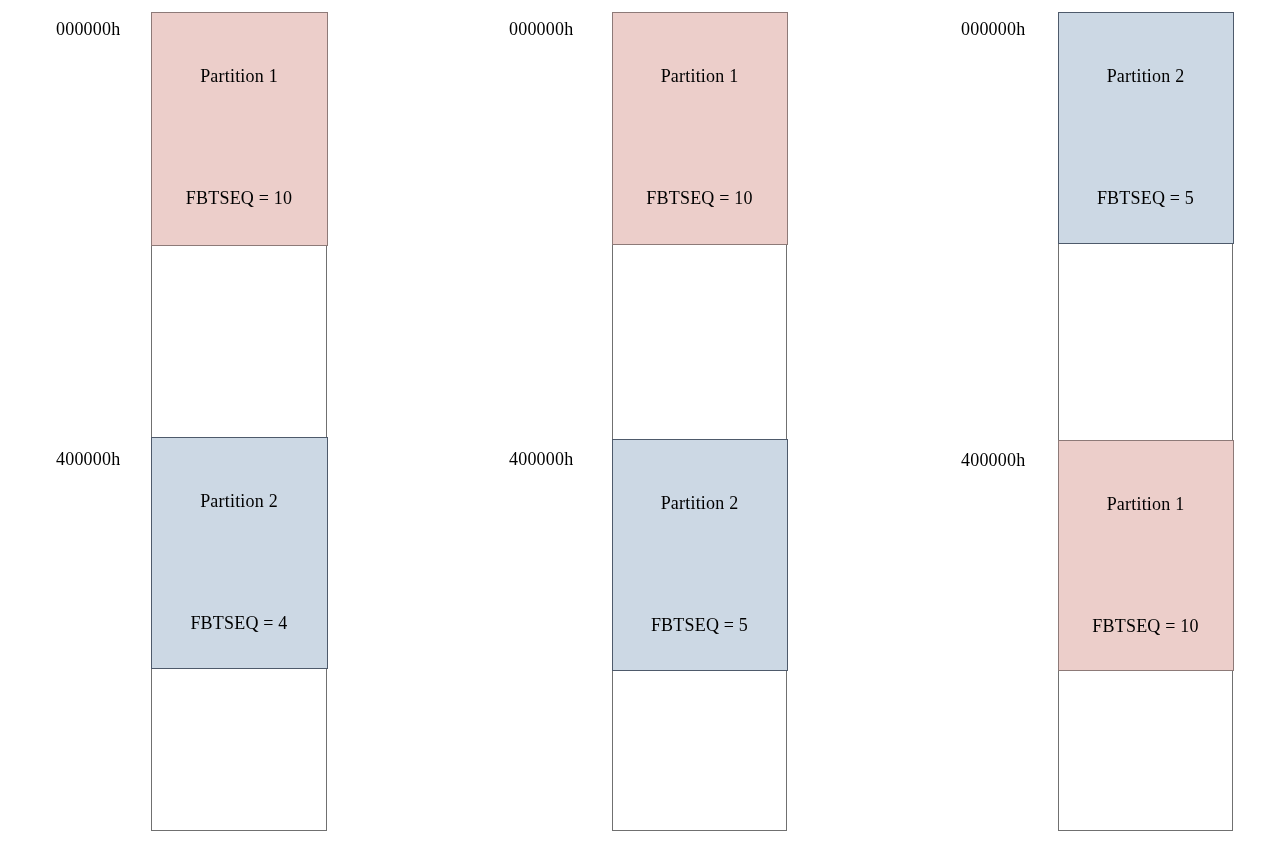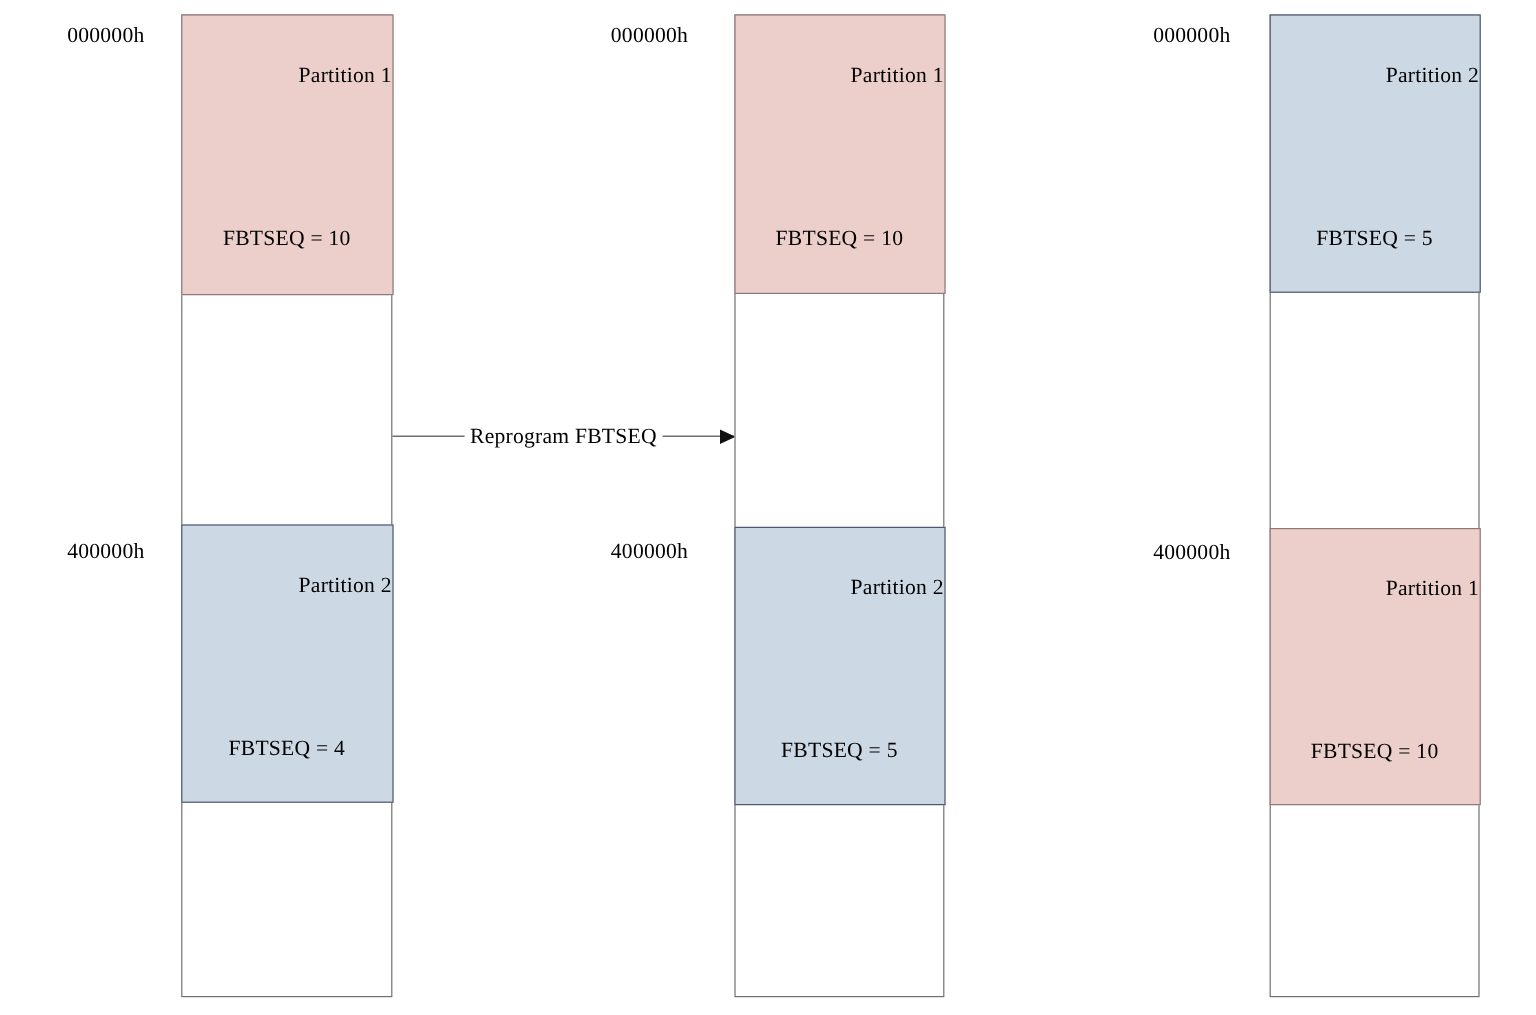--- a/index.html
+++ b/index.html
@@ -61,21 +61,21 @@
   .seg-title, .seg-value {
     position: absolute;
     left: 0;
     width: 100%;
     text-align: center;
     font-size: 18px;
     letter-spacing: 0.2px;
     line-height: 20px;
     white-space: nowrap;
   }
-  .seg-title { top: 39px; text-align: right; }
+  .seg-title { top: 53px; }
   .seg-value { top: 175px; }
 
   .arrow {
     position: absolute;
     height: 30px;
   }
   #arrow1 { left: 327px; top: 349px; width: 285px; }
   #arrow2 { left: 787px; top: 338px; width: 271px; }
   .arrow .line {
     position: absolute;
@@ -130,25 +130,20 @@
     <div class="seg p1 seg-top">
       <div class="seg-title">Partition 1</div>
       <div class="seg-value">FBTSEQ = 10</div>
     </div>
     <div class="seg p2 seg-bot">
       <div class="seg-title">Partition 2</div>
       <div class="seg-value">FBTSEQ = 4</div>
     </div>
   </div>
 
-  <div class="arrow" id="arrow1">
-    <div class="line"></div>
-    <div class="head"></div>
-    <div class="lbl">Reprogram FBTSEQ</div>
-  </div>
 
   <div class="memcol" id="col2">
     <div class="seg p1 seg-top">
       <div class="seg-title">Partition 1</div>
       <div class="seg-value">FBTSEQ = 10</div>
     </div>
     <div class="seg p2 seg-bot">
       <div class="seg-title">Partition 2</div>
       <div class="seg-value">FBTSEQ = 5</div>
     </div>

